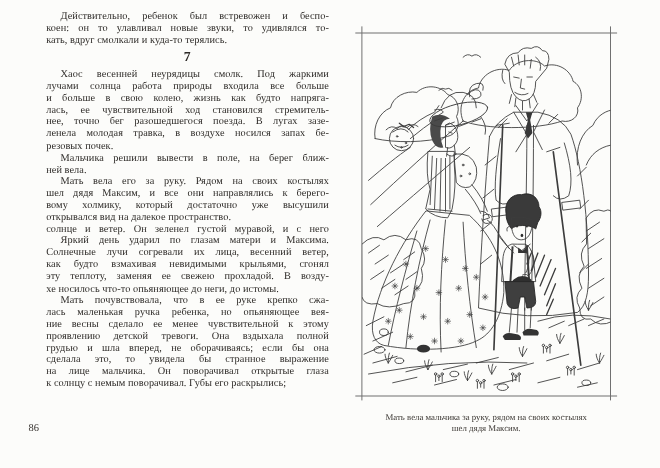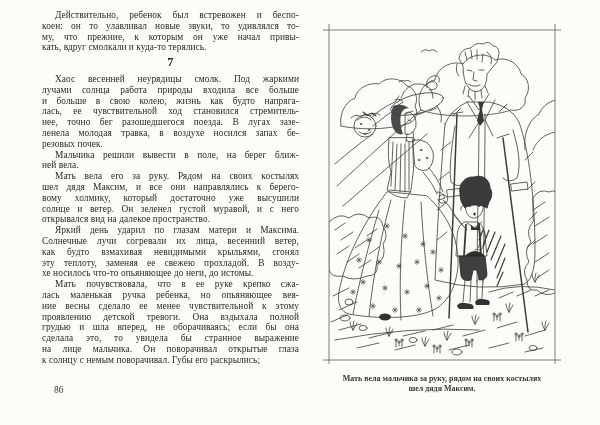--- a/index.html
+++ b/index.html
@@ -16,61 +16,60 @@
   }
   .paragraph{margin:0;}
   .line{height:10.8px;}
   .line.just{text-align:justify;text-align-last:justify;}
   .line.indent{padding-left:13px;}
   .chapter-heading{
     text-align:center;font-weight:bold;font-size:12.5px;
     margin:4px 0 6px 0;letter-spacing:.5px;
   }
   .page-number{
-    position:absolute;left:54px;top:385px;font-size:9.5px;color:#3a3632;
+    position:absolute;left:26px;top:385px;font-size:9.5px;color:#3a3632;
   }
   
-  figure.illus{position:absolute;left:320px;top:21px;margin:0;width:244px;font-weight:bold;}
+  figure.illus{position:absolute;left:320px;top:21px;margin:0;width:244px;}
   figcaption{
     width:244px;text-align:center;font-size:8px;line-height:9.5px;
     margin-top:3px;color:#3b3733;
   }
   svg .ink{stroke:#3c3c3c;fill:none;stroke-width:.8;stroke-linecap:round;stroke-linejoin:round;}
 </style>
 </head>
 <body>
 
 <div class="page">
   <div class="text-col">
       <div class="paragraph">
         <div class="line just indent">Действительно, ребенок был встревожен и беспо-</div>
         <div class="line just">коен: он то улавливал новые звуки, то удивлялся то-</div>
-        <div class="line just">му, что прежние, к которым он уже начал привы-</div>
         <div class="line">кать, вдруг смолкали и куда-то терялись.</div>
       </div>
       <div class="chapter-heading">7</div>
       <div class="paragraph">
         <div class="line just indent">Хаос весенней неурядицы смолк. Под жаркими</div>
         <div class="line just">лучами солнца работа природы входила все больше</div>
         <div class="line just">и больше в свою колею, жизнь как будто напряга-</div>
         <div class="line just">лась, ее чувствительной ход становился стремитель-</div>
         <div class="line just">нее, точно бег разошедшегося поезда. В лугах зазе-</div>
         <div class="line just">ленела молодая травка, в воздухе носился запах бе-</div>
         <div class="line">резовых почек.</div>
       </div>
       <div class="paragraph">
         <div class="line just indent">Мальчика решили вывести в поле, на берег ближ-</div>
         <div class="line">ней вела.</div>
       </div>
       <div class="paragraph">
         <div class="line just indent">Мать вела его за руку. Рядом на своих костылях</div>
         <div class="line just">шел дядя Максим, и все они направлялись к берего-</div>
         <div class="line just">вому холмику, который достаточно уже высушили</div>
+        <div class="line">открывался вид на далекое пространство.</div>
         <div class="line just">солнце и ветер. Он зеленел густой муравой, и с него</div>
-        <div class="line">открывался вид на далекое пространство.</div>
       </div>
       <div class="paragraph">
         <div class="line just indent">Яркий день ударил по глазам матери и Максима.</div>
         <div class="line just">Солнечные лучи согревали их лица, весенний ветер,</div>
         <div class="line just">как будто взмахивая невидимыми крыльями, сгонял</div>
         <div class="line just">эту теплоту, заменяя ее свежею прохладой. В возду-</div>
         <div class="line">хе носилось что-то опьяняющее до неги, до истомы.</div>
       </div>
       <div class="paragraph">
         <div class="line just indent">Мать почувствовала, что в ее руке крепко сжа-</div>

